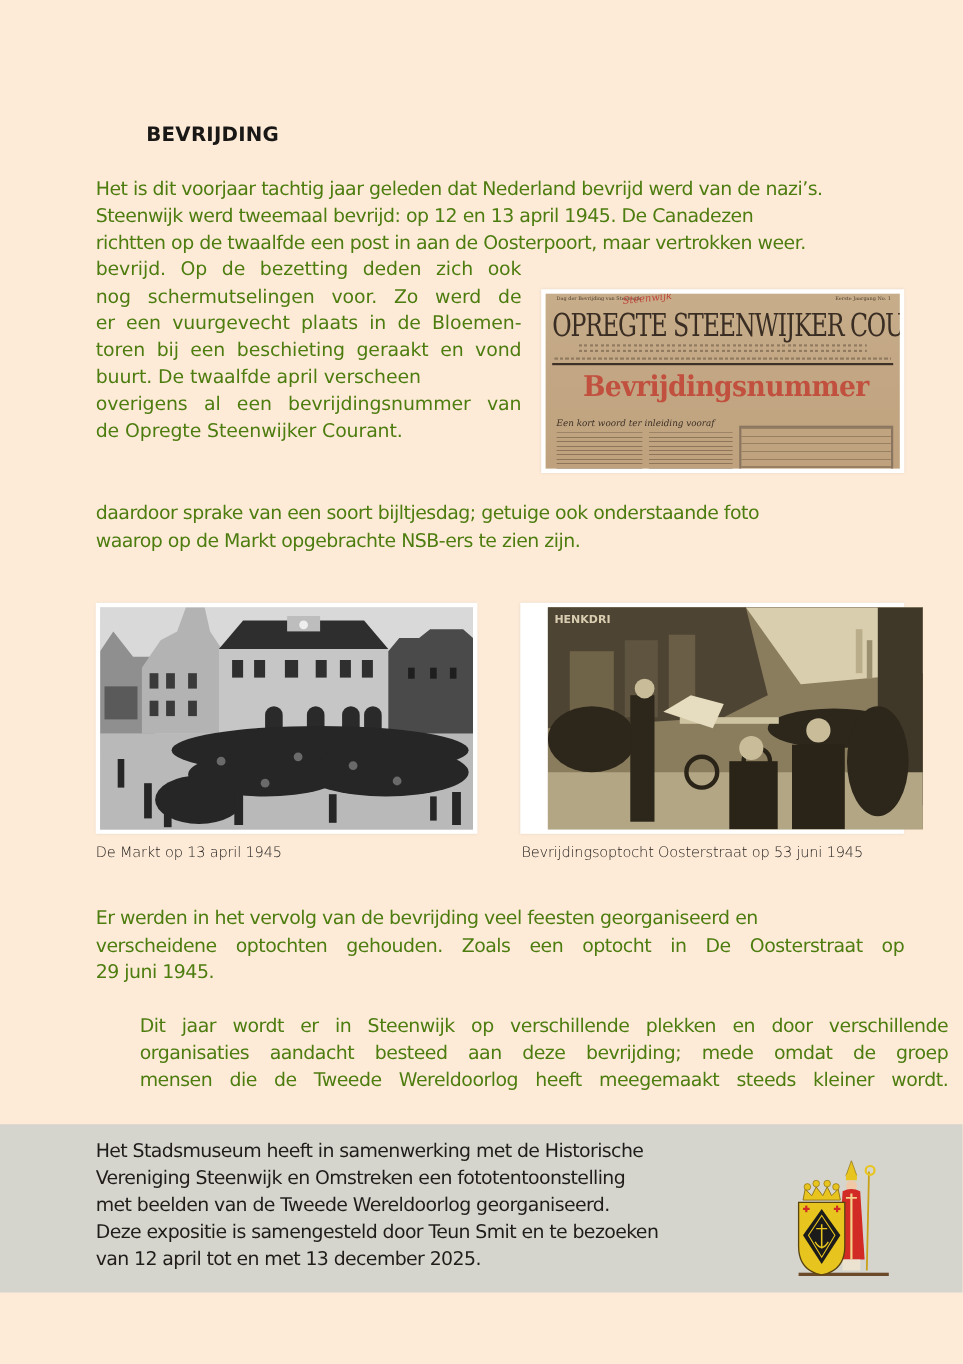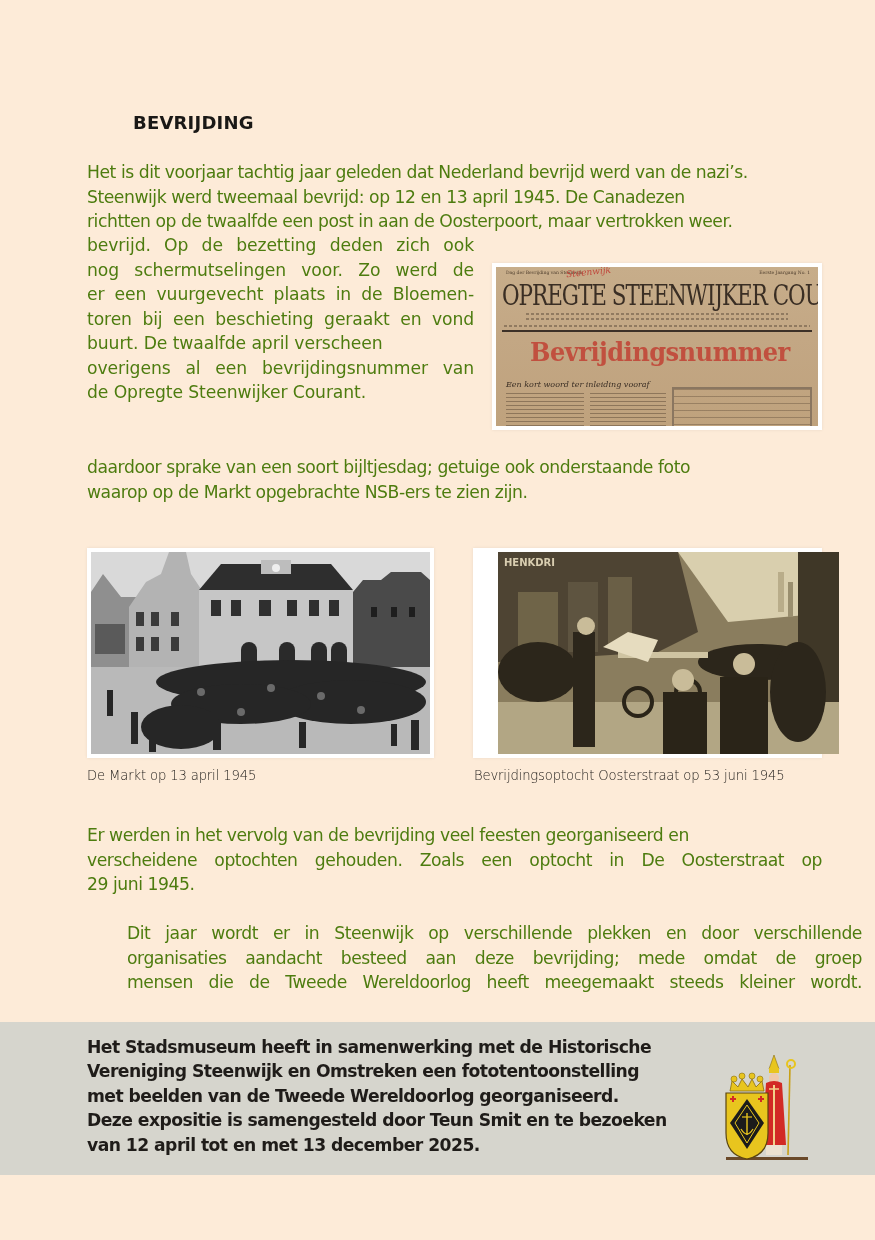--- a/index.html
+++ b/index.html
@@ -180,21 +180,21 @@
     top: 1022px;
     width: 875px;
     height: 153px;
     background: #D6D5CD;
   }
   .band-text {
     position: absolute;
     left: 87px;
     top: 13px;
     font-family: "DejaVu Sans", sans-serif;
-    font-weight: 700;
+    font-weight: 400;
     font-size: 17.2px;
     line-height: 24.4px;
     letter-spacing: -0.55px;
     color: #1f1c19;
   }
   .band-text .line { display: block; white-space: nowrap; }
 
   .crest {
     position: absolute;
     left: 722px;

